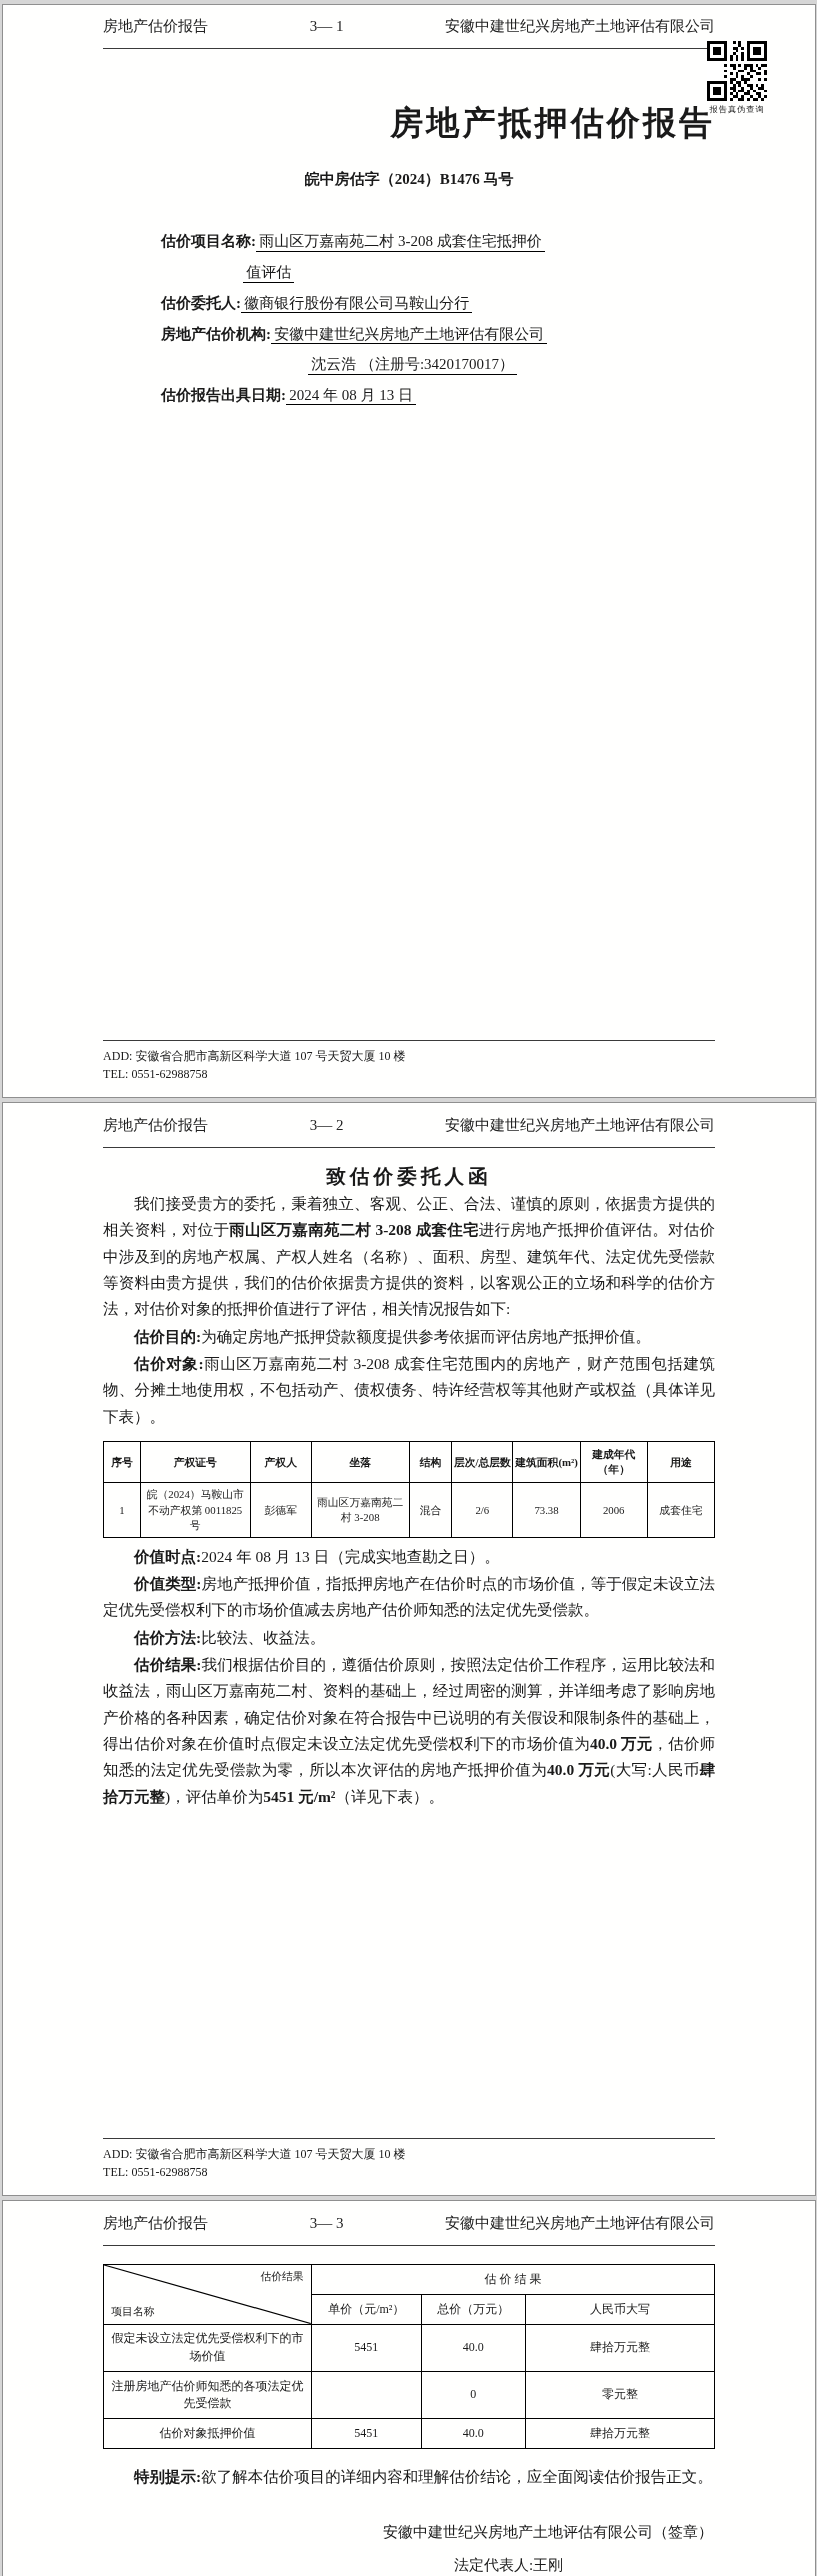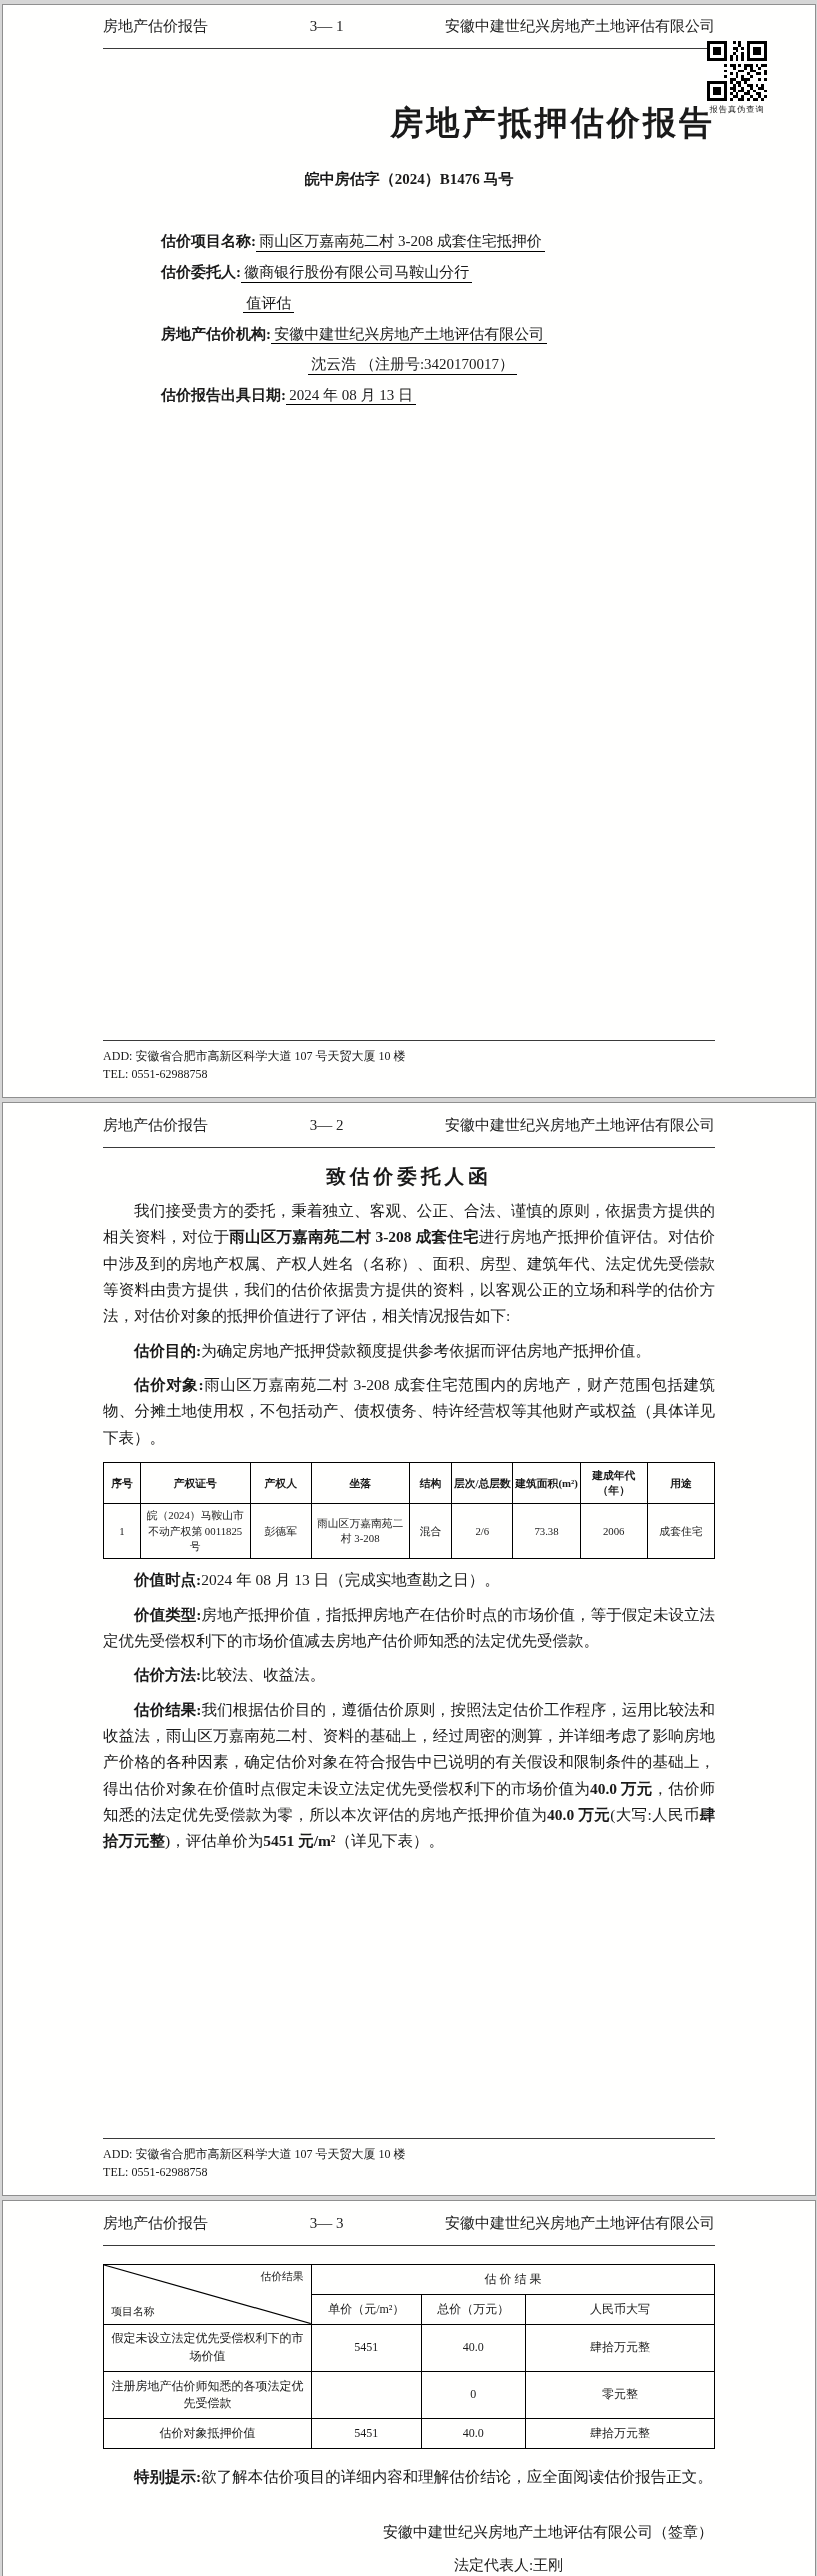--- a/index.html
+++ b/index.html
@@ -84,21 +84,21 @@
     font-weight:bold;
     letter-spacing:4.1px;
     margin-top:15.5px;
   }
   .salutation { font-size:15.5px; font-weight:bold; margin-top:15.5px; }
   .para {
     font-size:15.5px;
     line-height:1.7;
     text-align:justify;
     text-indent:2em;
-    margin-top:8px;
+    margin-top:1px;
   }
   .para b { font-weight:bold; }
   .vtable {
     width:100%;
     border-collapse:collapse;
     margin:11.3px 0 5.2px 0;
     table-layout:fixed;
     border:1px solid #000;
   }
   .vtable th, .vtable td {
@@ -235,25 +235,25 @@
       <div class="qr-caption">报告真伪查询</div>
     </div>
 
     <h1 class="cover-title">房地产抵押估价报告</h1>
     <div class="cover-docno">皖中房估字（2024）B1476 马号</div>
 
     <div class="cover-fields">
       <div class="field-row">
         <b>估价项目名称:</b><span class="uline">雨山区万嘉南苑二村 3-208 成套住宅抵押价</span>
       </div>
+      <div class="field-row cont-1">
+        <span class="uline">值评估</span>
+      </div>
       <div class="field-row">
         <b>估价委托人:</b><span class="uline">徽商银行股份有限公司马鞍山分行</span>
-      </div>
-      <div class="field-row cont-1">
-        <span class="uline">值评估</span>
       </div>
       <div class="field-row">
         <b>房地产估价机构:</b><span class="uline">安徽中建世纪兴房地产土地评估有限公司</span>
       </div>
       <div class="field-row cont-2">
         <span class="uline">沈云浩 （注册号:3420170017）</span>
       </div>
       <div class="field-row">
         <b>估价报告出具日期:</b><span class="uline">2024 年 08 月 13 日</span>
       </div>

